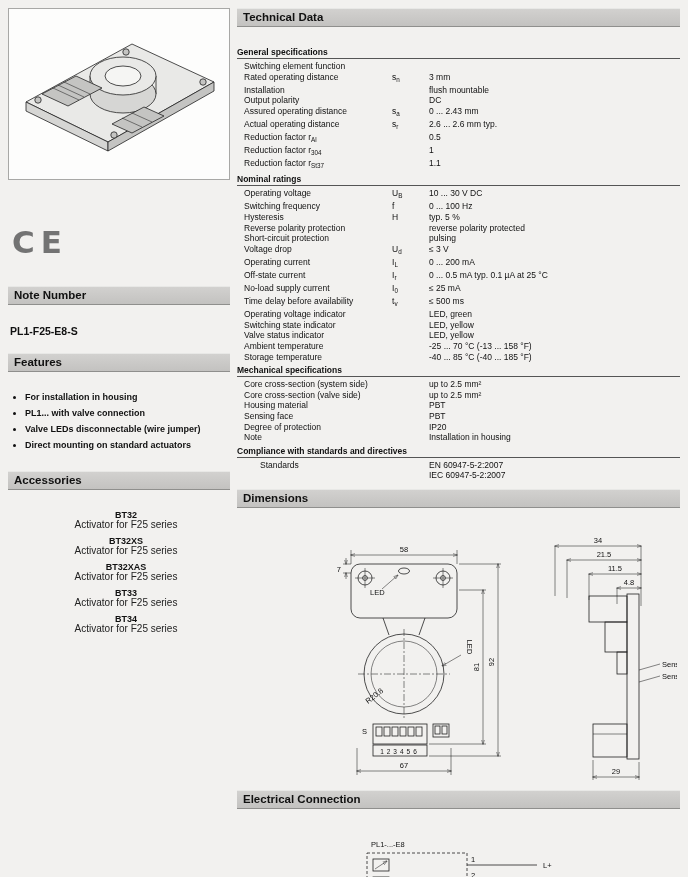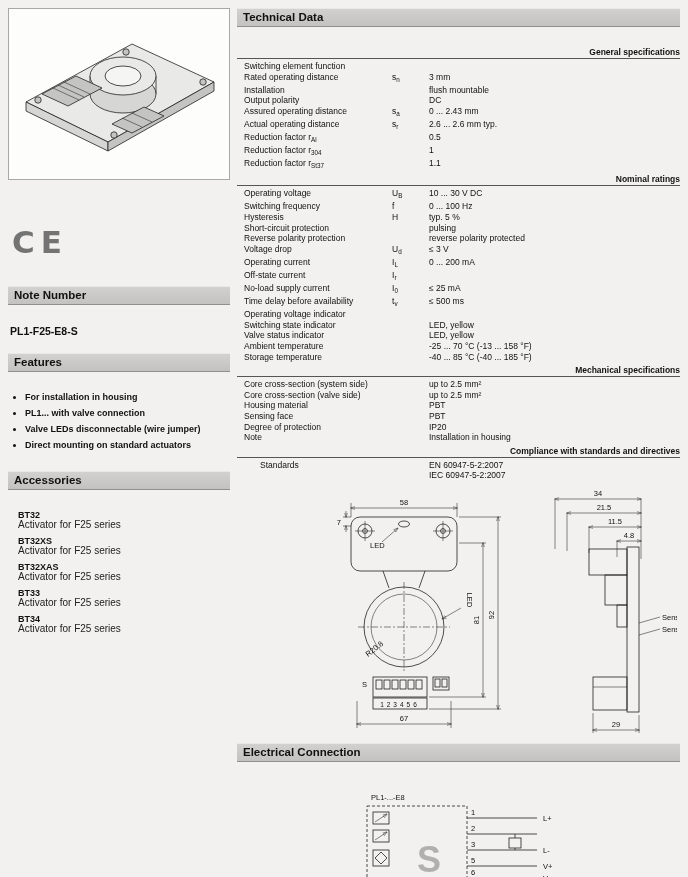--- a/index.html
+++ b/index.html
@@ -30,30 +30,30 @@
     margin-bottom:44px;
   }
   .ce-mark {
     font-family:"DejaVu Sans", sans-serif;
     font-size:31px; font-weight:bold; letter-spacing:6px; color:#737373;
     margin:0 0 26px 4px;
   }
   .model-number { font-weight:bold; font-size:10.5px; margin:6px 2px 16px 2px; }
   .features-list { list-style:disc; padding-left:15px; margin:4px 2px 20px 2px; }
   .features-list li { font-weight:bold; font-size:9px; line-height:11px; margin-bottom:5px; }
-  .acc-list { margin:2px 2px 0 10px; }
+  .acc-list { margin:2px 2px 0 16px;text-align:center; }
   .acc-item { margin-bottom:7px; }
   .acc-name { font-weight:bold; font-size:9px; line-height:10px; }
   .acc-desc { font-size:10px; line-height:9px; color:#222; }
 
   
   .tsec-title {
     font-weight:bold; font-size:8.5px;
     border-bottom:1px solid #555;
-    margin:3px 0 2px 0; padding:0 0 1px 0;text-align:right;
+    margin:3px 0 2px 0; padding:0 0 1px 0;
   }
   .tsub-title {
     font-size:8.5px; padding:1px 0 1px 8px;
     border-bottom:1px solid #888; margin-bottom:1px;
   }
   .trow {
     display:grid; grid-template-columns:148px 37px 1fr;
     padding-left:7px; line-height:10.6px; font-size:8.5px;
   }
   .trow-indent .tlabel { padding-left:16px; }
@@ -214,56 +214,58 @@
           <div class="tlabel">Switching frequency</div>
           <div class="tsym">f</div>
           <div class="tval"><span>0 ... 100 Hz</span></div>
         </div>
         <div class="trow">
           <div class="tlabel">Hysteresis</div>
           <div class="tsym">H</div>
           <div class="tval"><span>typ. 5  %</span></div>
         </div>
         <div class="trow">
+          <div class="tlabel">Reverse polarity protection</div>
+          <div class="tsym"></div>
+          <div class="tval"><span>reverse polarity protected</span></div>
+        </div>
+        <div class="trow">
           <div class="tlabel">Short-circuit protection</div>
           <div class="tsym"></div>
           <div class="tval"><span>pulsing</span></div>
-        </div>
-        <div class="trow">
-          <div class="tlabel">Reverse polarity protection</div>
-          <div class="tsym"></div>
-          <div class="tval"><span>reverse polarity protected</span></div>
         </div>
         <div class="trow">
           <div class="tlabel">Voltage drop</div>
           <div class="tsym">U<sub>d</sub></div>
           <div class="tval"><span>≤ 3 V</span></div>
         </div>
         <div class="trow">
           <div class="tlabel">Operating current</div>
           <div class="tsym">I<sub>L</sub></div>
           <div class="tval"><span>0 ... 200 mA</span></div>
         </div>
         <div class="trow">
           <div class="tlabel">Off-state current</div>
           <div class="tsym">I<sub>r</sub></div>
+          <div class="tval"><span>0 ... 0.5 mA typ. 0.1 µA at 25 °C</span></div>
         </div>
         <div class="trow">
           <div class="tlabel">No-load supply current</div>
           <div class="tsym">I<sub>0</sub></div>
           <div class="tval"><span>≤ 25 mA</span></div>
         </div>
         <div class="trow">
           <div class="tlabel">Time delay before availability</div>
           <div class="tsym">t<sub>v</sub></div>
           <div class="tval"><span>≤ 500 ms</span></div>
         </div>
         <div class="trow">
           <div class="tlabel">Operating voltage indicator</div>
           <div class="tsym"></div>
+          <div class="tval"><span>LED, green</span></div>
         </div>
         <div class="trow">
           <div class="tlabel">Switching state indicator</div>
           <div class="tsym"></div>
           <div class="tval"><span>LED, yellow</span></div>
         </div>
         <div class="trow">
           <div class="tlabel">Valve status indicator</div>
           <div class="tsym"></div>
           <div class="tval"><span>LED, yellow</span></div>
@@ -313,20 +315,21 @@
         <div class="trow trow-indent">
           <div class="tlabel">Standards</div>
           <div class="tsym"></div>
           <div class="tval">
             <div>EN 60947-5-2:2007</div>
             <div>IEC 60947-5-2:2007</div>
           </div>
         </div>
       </div>
 
+    <div class="bar" style="margin-top:8px;">Dimensions</div>
     <div class="dims-wrap">
       <svg class="draw" width="440" height="252" viewBox="0 0 440 252">
         <defs>
           <marker id="arrE" markerWidth="9" markerHeight="8" refX="8" refY="4" orient="auto">
             <path d="M0,1.2 L9,4 L0,6.8 z" fill="#222" stroke="none"></path>
           </marker>
           <marker id="arrS" markerWidth="9" markerHeight="8" refX="1" refY="4" orient="auto">
             <path d="M9,1.2 L0,4 L9,6.8 z" fill="#222" stroke="none"></path>
           </marker>
         </defs>

